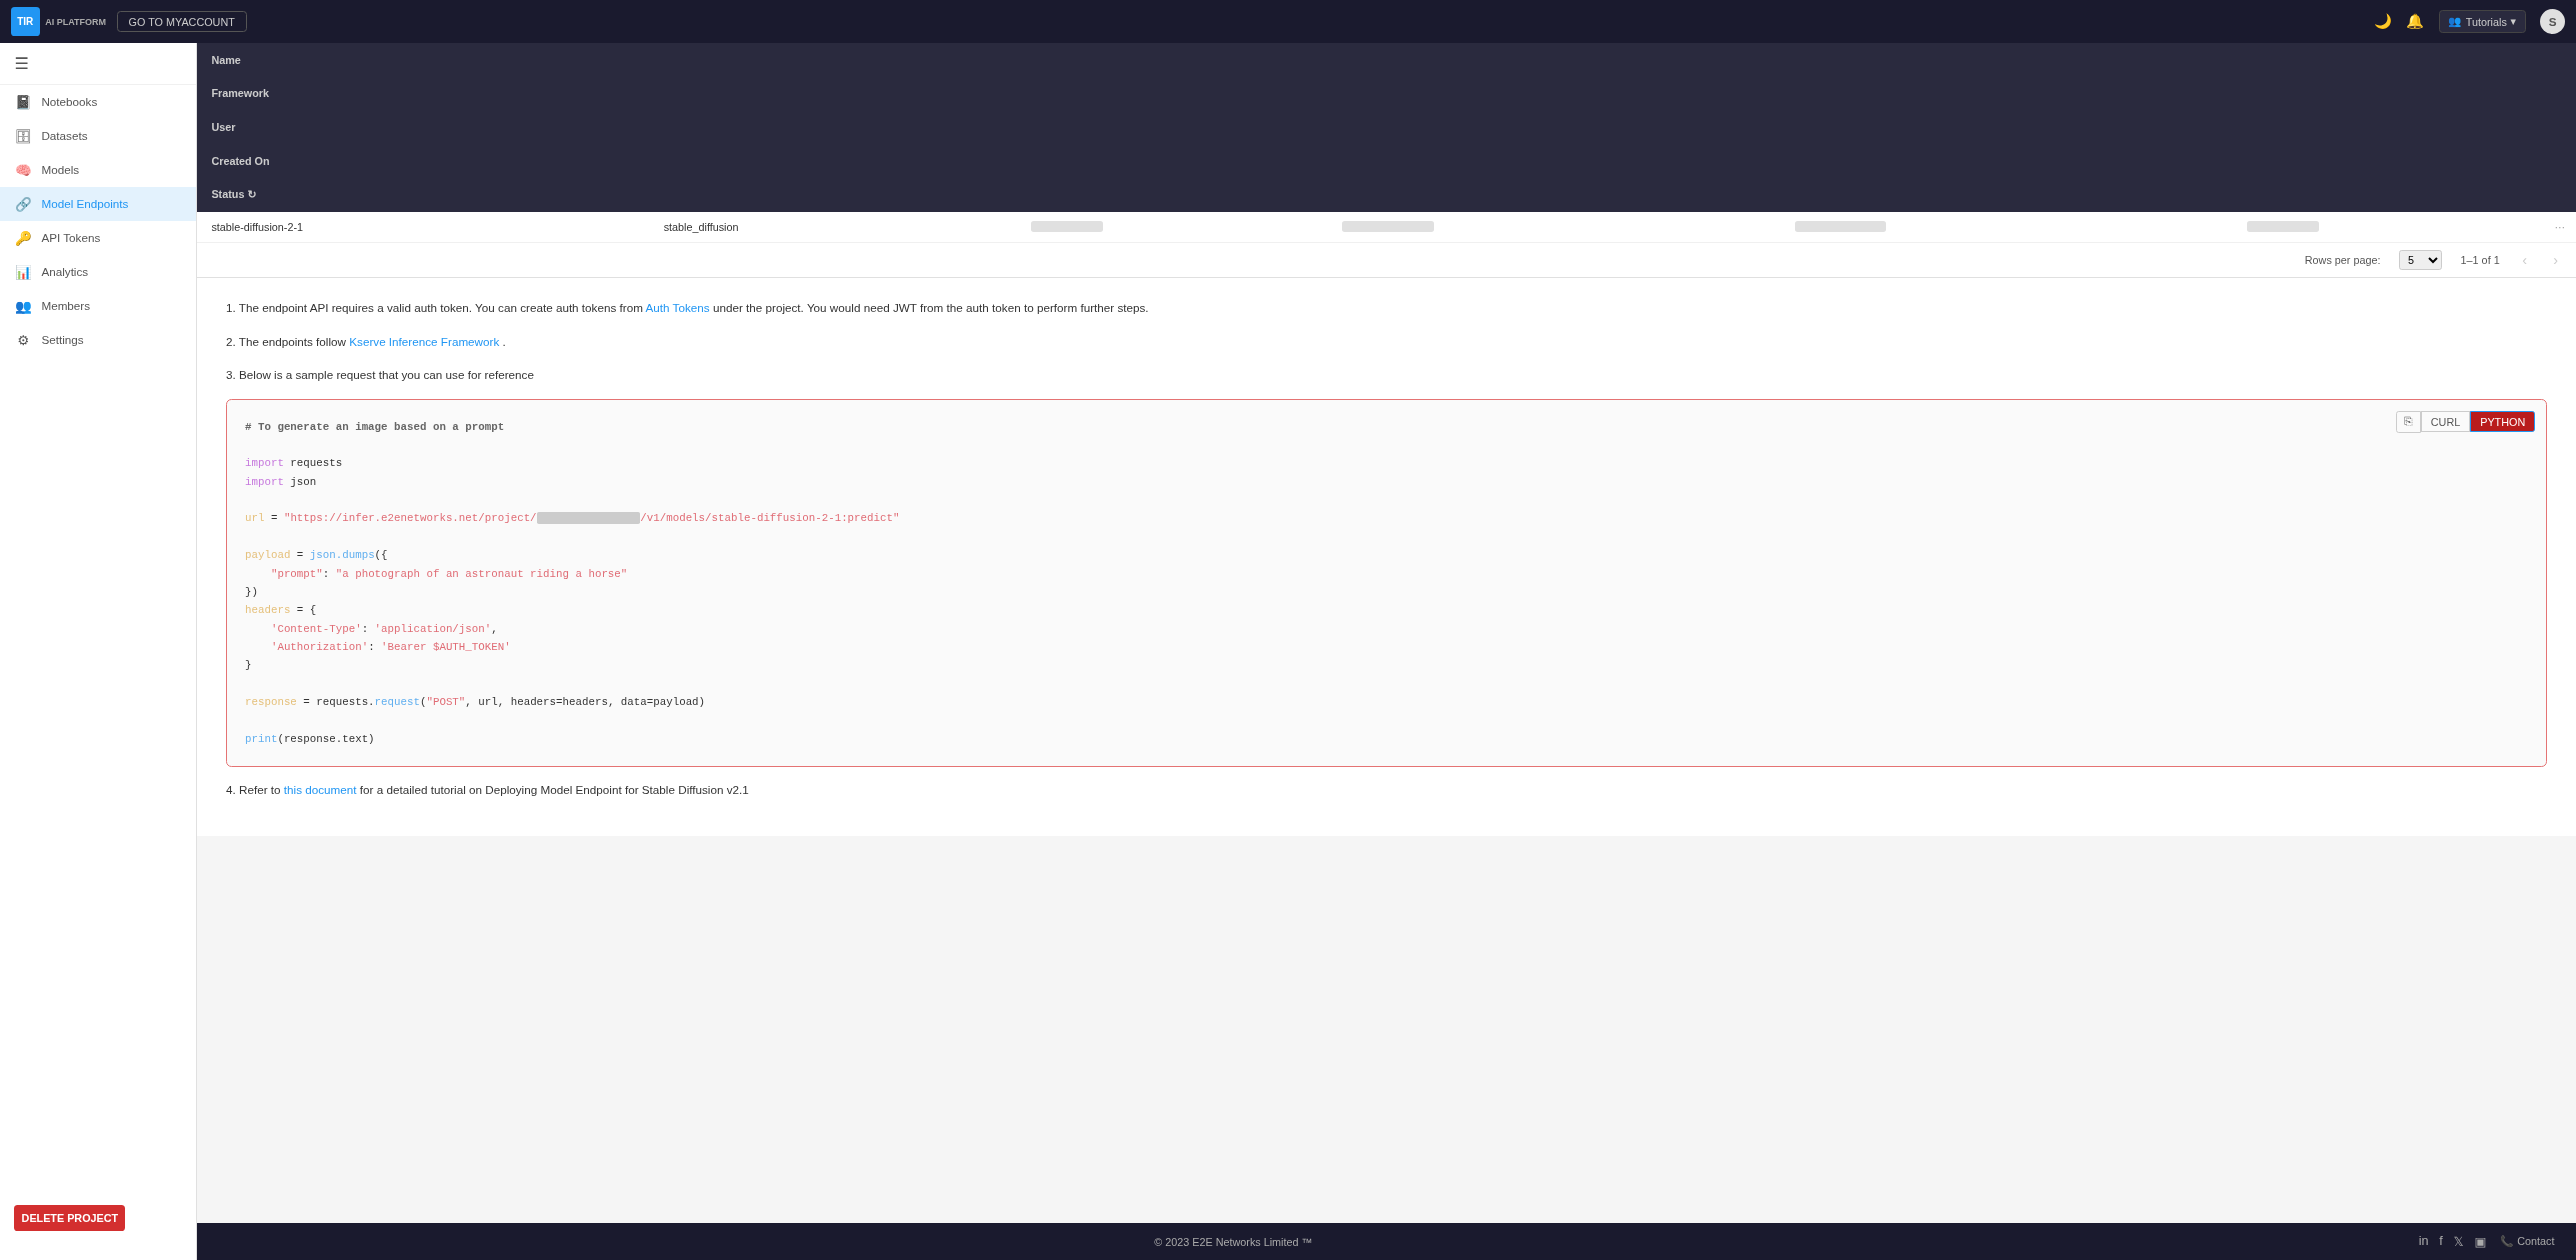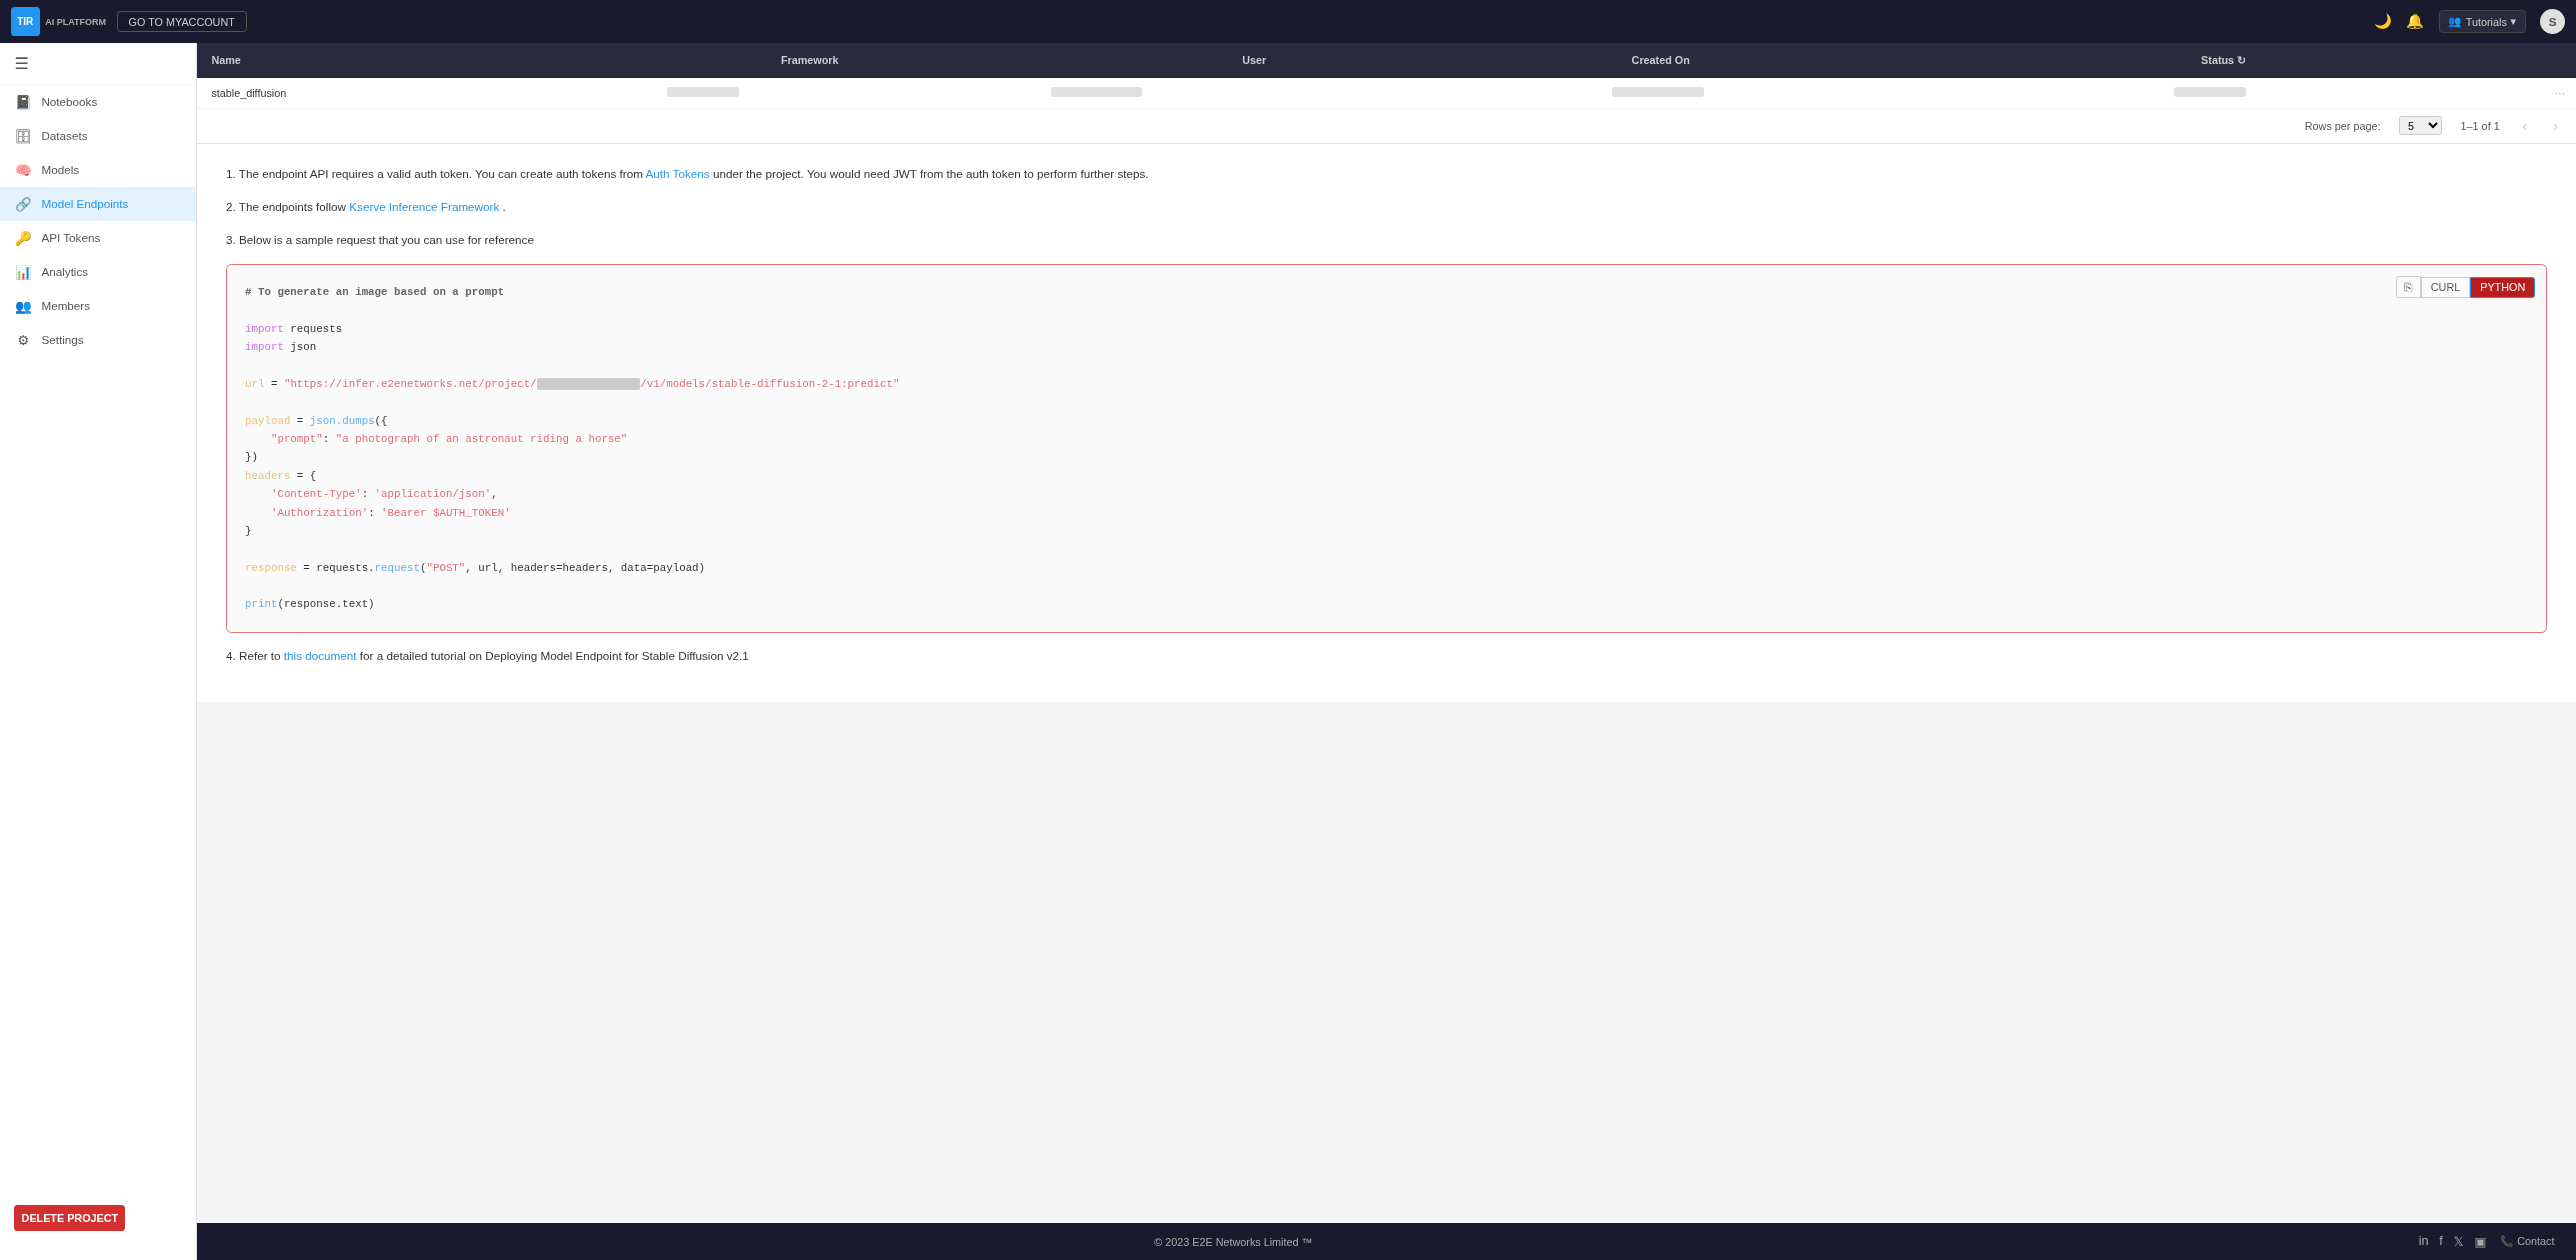--- a/index.html
+++ b/index.html
@@ -24,21 +24,21 @@
     .sidebar-item { display: flex; align-items: center; gap: 9px; padding: 9px 14.4px; color: #555; cursor: pointer; font-size: 11.7px; }
     .sidebar-item.active { color: #2196f3; background: #e3f2fd; }
     .sidebar-item .icon { font-size: 13.5px; width: 18px; text-align: center; }
     .sidebar-delete { margin: 14.4px; background: #d32f2f; color: #fff; border: none; border-radius: 3.6px; padding: 7.2px; font-size: 10.8px; font-weight: bold; cursor: pointer; text-align: center; }
 
     
     .content { margin-left: 197px; flex: 1; padding: 0; }
 
     
     .table-section { background: #fff; border-bottom: 0.9px solid #e0e0e0; }
-    .table-header { display: flex; background: #2a2a3e; color: #ccc; font-size: 10.8px; font-weight: 600; }
+    .table-header { display: flex; background: #2a2a3e; color: #ccc; font-size: 10.8px; font-weight: 600; flex-direction: column; }
     .table-header .col { padding: 10.8px 14.4px; }
     .col-name { flex: 1.5; }
     .col-framework { flex: 1.2; }
     .col-user { flex: 1; }
     .col-createdon { flex: 1.5; }
     .col-updatedon { flex: 1.5; }
     .col-status { flex: 1; }
     .table-row { display: flex; align-items: center; border-bottom: 0.9px solid #f0f0f0; font-size: 10.8px; }
     .table-row .col { padding: 9px 14.4px; }
     .table-row-actions { padding: 9px 10.8px; color: #999; cursor: pointer; }
@@ -158,20 +158,21 @@
         <div class="col col-framework">Framework</div>
         <div class="col col-user">User</div>
         <div class="col col-createdon">Created On</div>
         <div class="col col-status">
           <span>Status</span>
           <span style="cursor:pointer;">↻</span>
         </div>
       </div>
 
       <div class="table-row">
+        <div class="col col-name">stable-diffusion-2-1</div>
         <div class="col col-framework">stable_diffusion</div>
         <div class="col col-user">
           <span class="blurred">██████</span>
         </div>
         <div class="col col-createdon">
           <span class="blurred">████████████</span>
         </div>
         <div class="col col-updatedon">
           <span class="blurred">████████████</span>
         </div>

